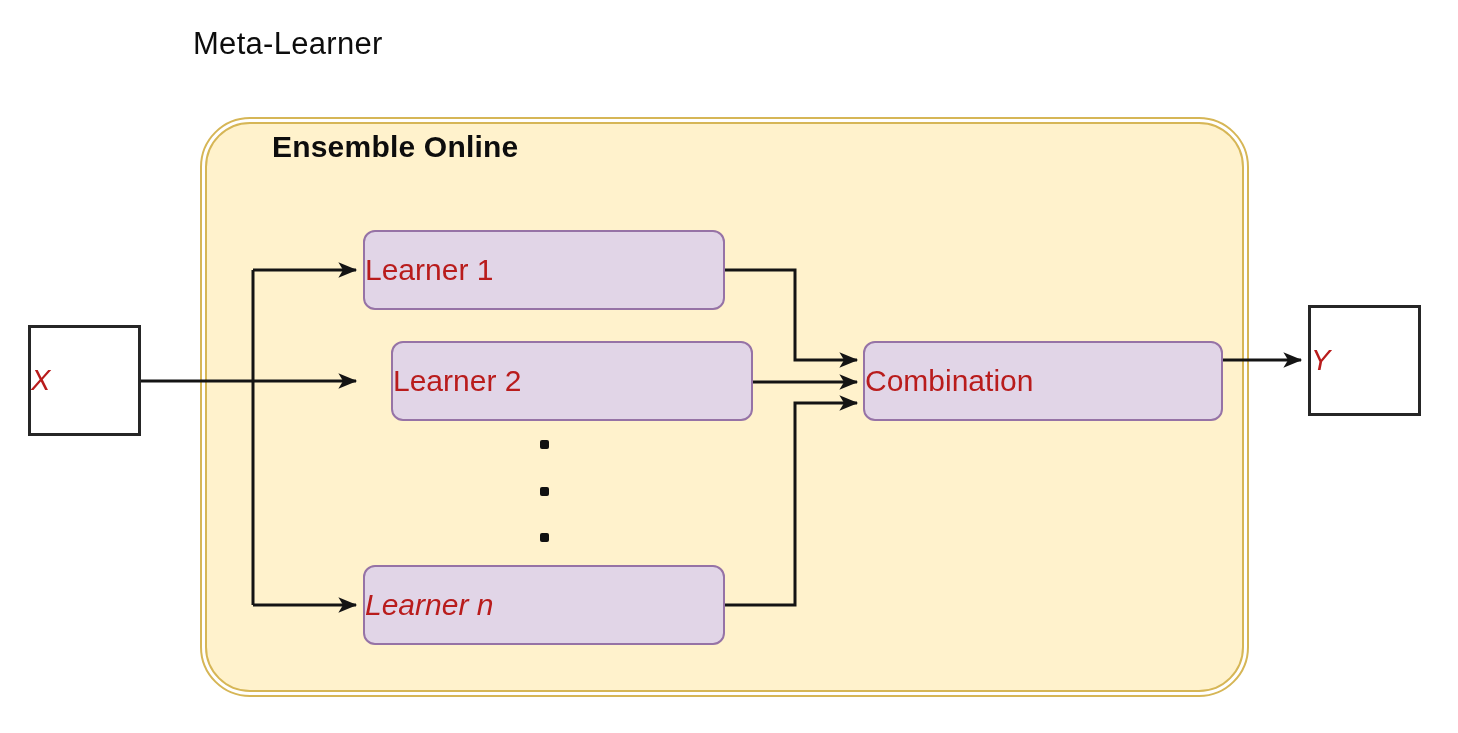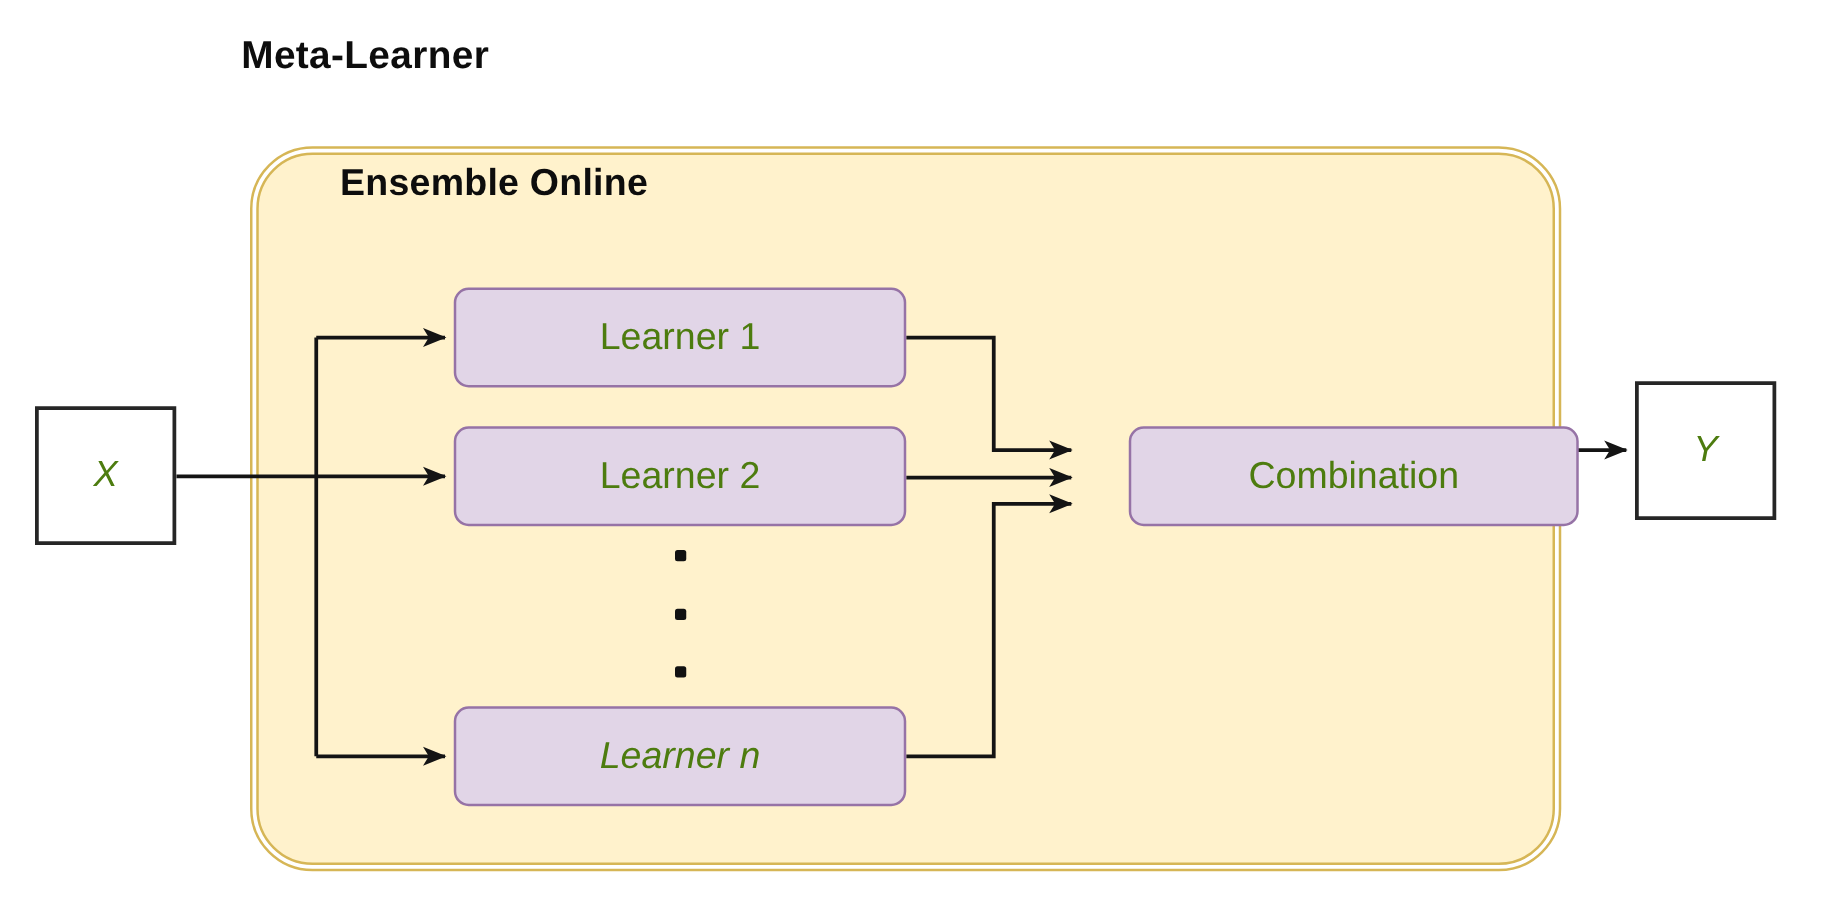--- a/index.html
+++ b/index.html
@@ -13,21 +13,21 @@
     width: 1458px;
     height: 733px;
     background: #ffffff;
     overflow: hidden;
   }
   .diagram-title {
     position: absolute;
     left: 193px;
     top: 26px;
     font-size: 31px;
-    font-weight: bold;
+    font-weight: normal;
     color: #0d0d0d;
     letter-spacing: 0.3px;
   }
   
   .group-outer {
     position: absolute;
     left: 200px;
     top: 117px;
     width: 1049px;
     height: 580px;
@@ -53,45 +53,43 @@
     top: 130px;
     font-size: 30px;
     font-weight: bold;
     color: #0d0d0d;
     letter-spacing: 0.2px;
   }
   .node {
     position: absolute;
     display: flex;
     align-items: center;
-    justify-content: center;
     box-sizing: border-box;
     font-size: 30px;
-    color: #4d7c0f;
+    color: #b91c1c;
   }
   .learner {
     background: #E1D5E7;
     border: 2.5px solid #9673A6;
     border-radius: 12px;
     width: 362px;
     height: 80px;
     left: 363px;
   }
   .learner-1 { top: 230px; }
-  .learner-2 { top: 341px; }
+  .learner-2 { top: 341px; margin-left: 28px; }
   .learner-n { top: 565px; font-style: italic; }
   .combination {
     background: #E1D5E7;
     border: 2.5px solid #9673A6;
     border-radius: 12px;
     left: 863px;
     top: 341px;
     width: 360px;
     height: 80px;
-    margin-left: 40px;
   }
   .io-box {
     background: #FFFFFF;
     border: 3px solid #262626;
     width: 113px;
     height: 111px;
     font-style: italic;
     font-size: 29px;
   }
   .io-x { left: 28px; top: 325px; }

